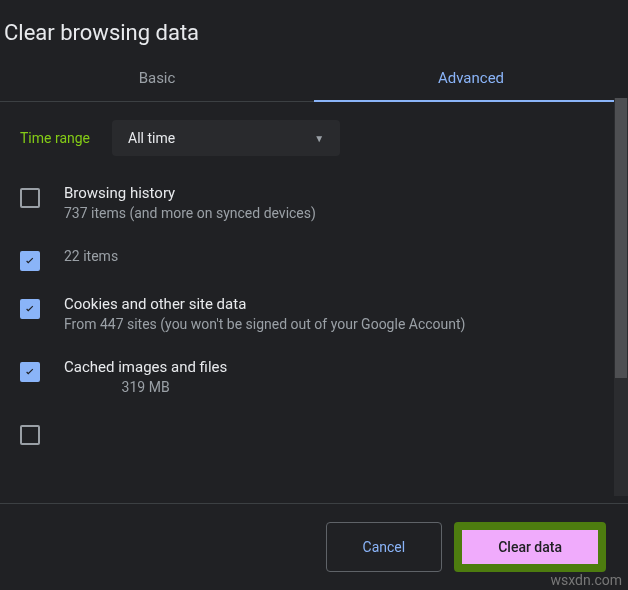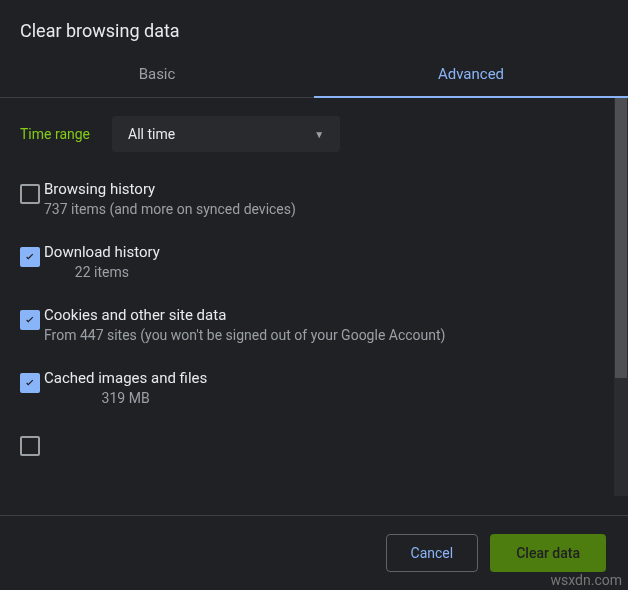--- a/index.html
+++ b/index.html
@@ -7,22 +7,22 @@
       width: 628px;
       height: 590px;
       background: #202124;
       color: #e8eaed;
       font-family: Roboto, Arial, sans-serif;
       font-size: 14px;
       overflow: hidden;
       position: relative;
     }
     .dialog-title {
-      padding: 20px 20px 10px 20px;
-      font-size: 18px;
+      padding: 20px 20px 10px 4px;
+      font-size: 22px;
       font-weight: 400;
       color: #e8eaed;
     }
     .tabs {
       display: flex;
       border-bottom: 1px solid #3c4043;
     }
     .tab {
       flex: 1;
       text-align: center;
@@ -90,21 +90,21 @@
       cursor: pointer;
       font-size: 14px;
     }
     .select .caret {
       color: #9aa0a6;
       font-size: 10px;
     }
     .check-item {
       display: flex;
       align-items: flex-start;
-      gap: 4px;
+      gap: 24px;
       margin-bottom: 24px;
     }
     .checkbox {
       width: 20px;
       height: 20px;
       border: 2px solid #9aa0a6;
       border-radius: 2px;
       margin-top: 4px;
       flex-shrink: 0;
       display: flex;
@@ -142,34 +142,34 @@
       right: 0;
       bottom: 0;
       border-top: 1px solid #3c4043;
       padding: 18px 22px;
       display: flex;
       justify-content: flex-end;
       gap: 12px;
       background: #202124;
     }
     .btn {
-      padding: 9px 24px;
+      padding: 9px 36px;
       border-radius: 4px;
       font-size: 14px;
       cursor: pointer;
       font-family: inherit;
     }
     .btn-cancel {
       background: transparent;
       border: 1px solid #5f6368;
       color: #8ab4f8;
     }
     .btn-primary {
-      background: #4d7c0f;
-      border: 2px solid #4d7c0f;
+      background: #f0abfc;
+      border: 8px solid #4d7c0f;
       color: #202124;
       font-weight: 500;
     }
     .watermark {
       position: absolute;
       right: 6px;
       bottom: 2px;
       font-size: 14px;
       color: #777;
     }
@@ -208,21 +208,20 @@
     </div>
   </div>
 
   <div class="check-item">
     <div class="checkbox checked">
       <svg viewBox="0 0 24 24">
           <path fill="#202124" d="M9 16.2l-3.5-3.5 1.4-1.4L9 13.4l7.1-7.1 1.4 1.4z"></path>
         </svg>
     </div>
     <div class="item-text">
-      <div class="item-title">Download history</div>
       <div class="item-sub">22 items</div>
     </div>
   </div>
 
   <div class="check-item">
     <div class="checkbox checked">
       <svg viewBox="0 0 24 24">
           <path fill="#202124" d="M9 16.2l-3.5-3.5 1.4-1.4L9 13.4l7.1-7.1 1.4 1.4z"></path>
         </svg>
     </div>

